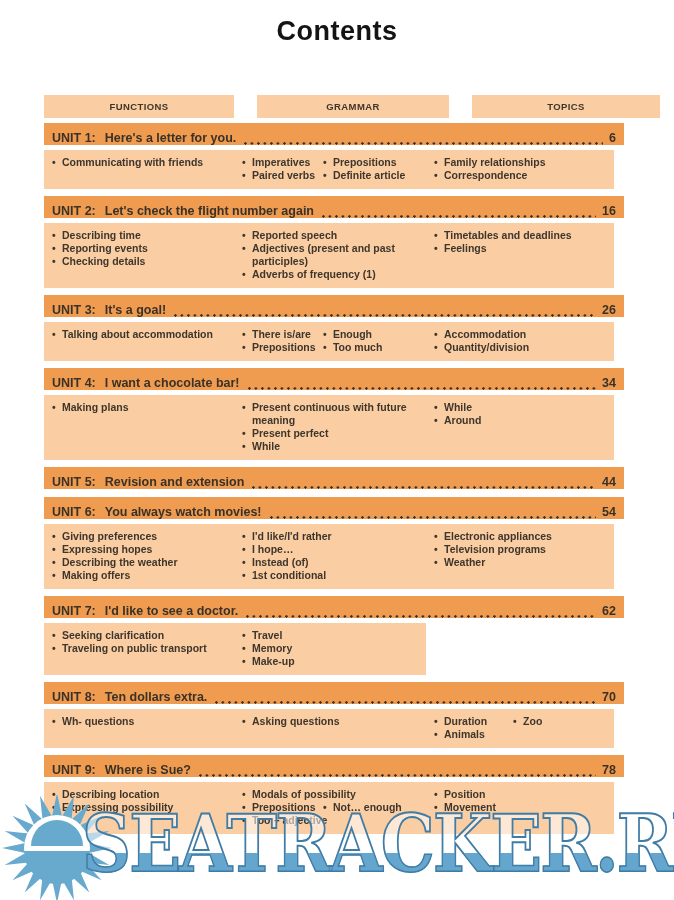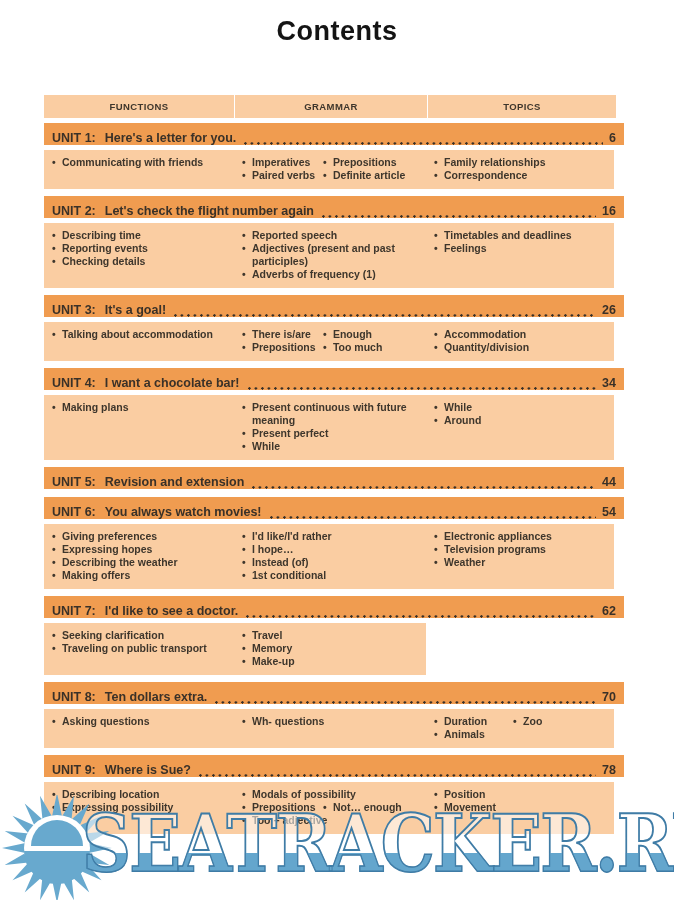--- a/index.html
+++ b/index.html
@@ -1,21 +1,21 @@
 <!DOCTYPE html>
 <html><head>
 <meta charset="utf-8">
 <style>
   html,body{margin:0;padding:0;background:#e8e8e8;}
   .page{position:relative;width:674px;height:900px;background:#ffffff;overflow:hidden;
         font-family:"Liberation Sans",sans-serif;margin:0 auto;}
   .title{margin:0;padding-top:16px;text-align:center;font-size:27px;font-weight:700;
          color:#141414;letter-spacing:.5px;}
   .toc{position:absolute;left:44px;top:95px;width:580px;}
-  .col-headers{display:grid;grid-template-columns:190px 192px 188px;column-gap:1px;margin-bottom:5px;}
+  .col-headers{display:grid;grid-template-columns:190px 192px 188px;column-gap:23px;margin-bottom:5px;}
   .col-header{background:#FACDA2;height:23px;display:flex;align-items:center;justify-content:center;
               font-size:9.5px;font-weight:700;color:#3E362C;letter-spacing:.4px;}
   .unit-bar{display:flex;align-items:flex-end;background:#F09C50;height:22px;padding:0 8px;
             margin-bottom:5px;color:#3A3128;font-weight:700;font-size:12.5px;}
   .unit-bar.no-row{margin-bottom:8px;}
   .unit-label{white-space:pre;margin-right:9px;}
   .unit-title{white-space:pre;}
   .leader{flex:1;height:3px;margin:9px 6px 0 8px;
           background-image:radial-gradient(circle at 1.4px 1.4px,#3A3128 1.15px,rgba(0,0,0,0) 1.35px);
           background-size:6.5px 3px;background-repeat:repeat-x;}
@@ -268,26 +268,26 @@
         </div>
         <div class="unit-bar">
           <span class="unit-label">UNIT 8:</span>
           <span class="unit-title">Ten dollars extra.</span>
           <div class="leader"></div>
           <span class="unit-page">70</span>
         </div>
         <div class="unit-row">
           <div class="cell">
             <div class="line">
+              <div class="item">Wh- questions</div>
+            </div>
+          </div>
+          <div class="cell">
+            <div class="line">
               <div class="item">Asking questions</div>
-            </div>
-          </div>
-          <div class="cell">
-            <div class="line">
-              <div class="item">Wh- questions</div>
             </div>
           </div>
           <div class="cell">
             <div class="line two">
               <div class="item">Duration</div>
               <div class="item">Zoo</div>
             </div>
             <div class="line">
               <div class="item">Animals</div>
             </div>

